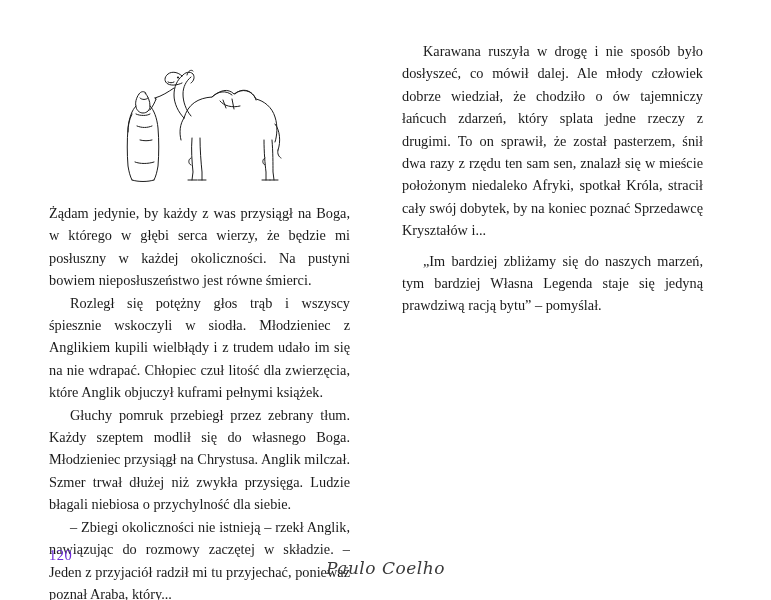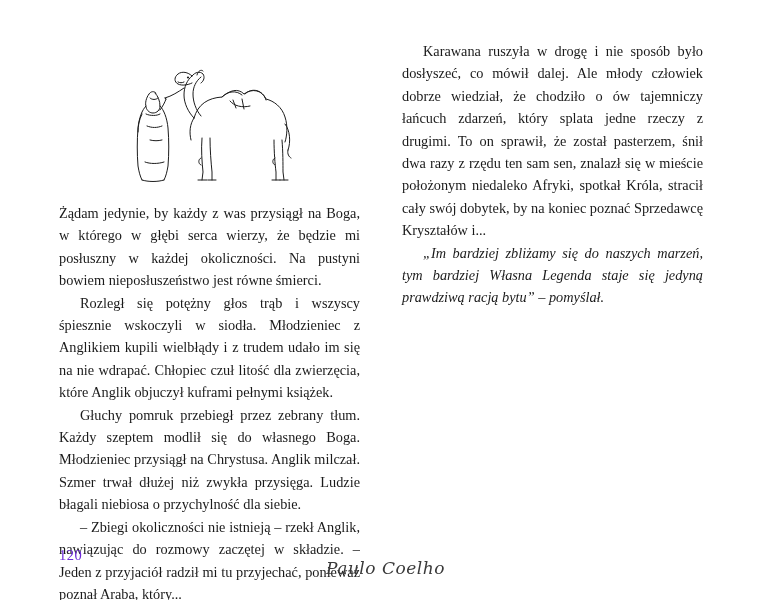--- a/index.html
+++ b/index.html
@@ -20,21 +20,21 @@
     height: 600px;
     box-sizing: border-box;
   }
   .page {
     position: absolute;
     top: 0;
     height: 600px;
     box-sizing: border-box;
   }
   .page-left {
-    left: 13px;
+    left: 3px;
     width: 385px;
     padding: 40px 38px 0 46px;
   }
   .page-right {
     left: 364px;
     width: 385px;
     padding: 40px 46px 0 38px;
   }
   .illustration {
     width: 100%;
@@ -80,21 +80,21 @@
     pointer-events: none;
     text-align: center;
   }
   .sig-text {
     font-family: "DejaVu Serif", serif;
     font-style: italic;
     font-size: 17px;
     color: #3a3a3a;
     letter-spacing: 0.5px;
   }
-  .right-block p + p { margin-top: 0; font-style: italic; }
+  .right-block p + p { margin-top: 8px; }
 </style>
 </head>
 <body>
 
 <div class="spread">
 
   <div class="page page-left">
 
     <div class="illustration">
       <svg width="215" height="140" viewBox="0 0 215 140" fill="none" stroke="#1c1c1c" stroke-width="1" stroke-linecap="round" stroke-linejoin="round">

